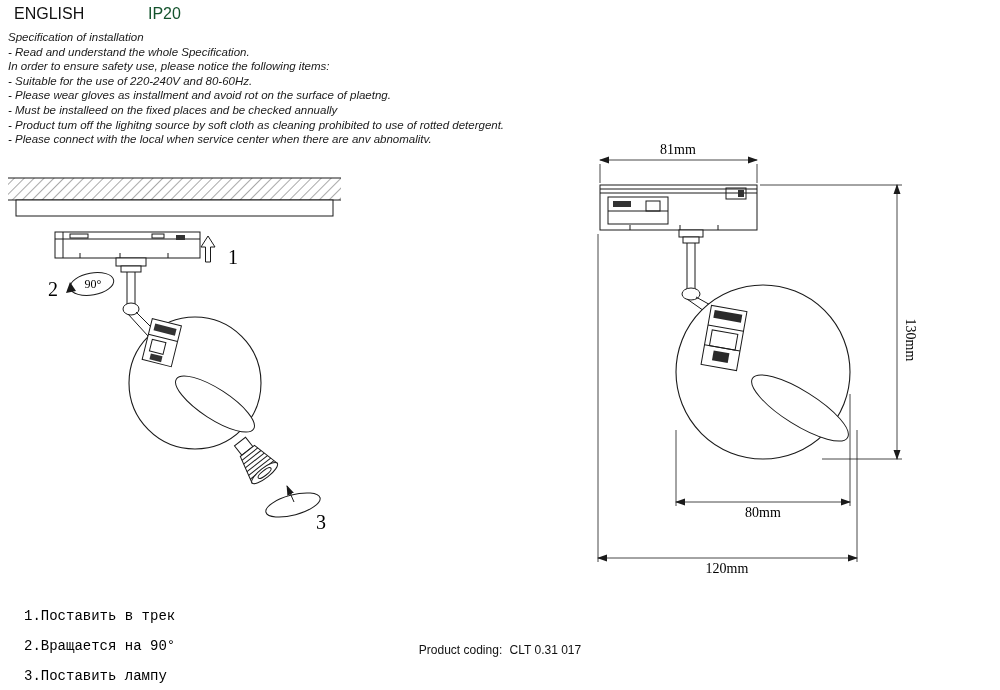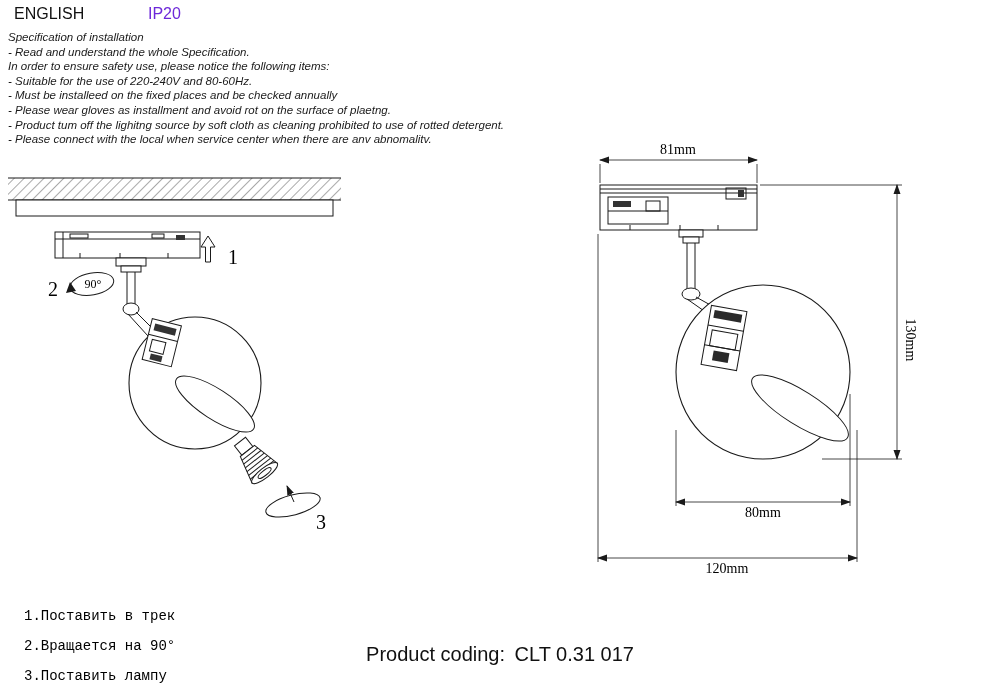--- a/index.html
+++ b/index.html
@@ -1,26 +1,26 @@
 <!DOCTYPE html>
 <html><head>
 <meta charset="utf-8">
 <style>
   html,body{margin:0;padding:0;background:#fff;}
   .page{
     position:relative;width:1000px;height:690px;background:#ffffff;
     font-family:"Liberation Sans","DejaVu Sans",sans-serif;color:#111;overflow:hidden;
   }
   .hdr-lang{position:absolute;left:14px;top:5px;font-size:16px;color:#111;}
-  .hdr-ip{position:absolute;left:148px;top:5px;font-size:16px;color:#6d28d9;}
+  .hdr-ip{position:absolute;left:148px;top:5px;font-size:16px;color:#14532d;}
   .spec{position:absolute;left:8px;top:30px;width:560px;}
   .spec-line{font-size:11.5px;line-height:14.6px;color:#1a1a1a;white-space:nowrap;font-style:italic;}
   .steps{position:absolute;left:24px;top:601px;}
   .step-ru{font-size:14px;line-height:30px;height:30px;color:#000;white-space:nowrap;font-family:Liberation Mono, monospace;}
-  .product{position:absolute;left:0;top:643px;width:1000px;text-align:center;font-size:20px;color:#111;}
+  .product{position:absolute;left:0;top:643px;width:1000px;text-align:center;font-size:12px;color:#111;}
   .product span{margin:0 2px;}
   .svg-install{position:absolute;left:0;top:172px;}
   .svg-dim{position:absolute;left:560px;top:130px;}
   svg{display:block;}
   svg text{fill:#000;}
   .dim-text{font-family:"Liberation Serif","DejaVu Serif",serif;font-size:14px;}
   .step-num{font-family:"Liberation Serif","DejaVu Serif",serif;font-size:20px;}
   .angle-text{font-family:"Liberation Serif","DejaVu Serif",serif;font-size:12px;}
   .line-art{stroke:#1a1a1a;stroke-width:1;fill:none;}
   .dim-line{stroke:#1a1a1a;stroke-width:0.8;fill:none;}
@@ -31,22 +31,22 @@
 <div class="page">
 
   <div class="hdr-lang">ENGLISH</div>
   <div class="hdr-ip">IP20</div>
 
   <div class="spec">
     <div class="spec-line">Specification of installation</div>
     <div class="spec-line">- Read and understand the whole Specification.</div>
     <div class="spec-line">In order to ensure safety use, please notice the following items:</div>
     <div class="spec-line">- Suitable for the use of 220-240V and 80-60Hz.</div>
+    <div class="spec-line">- Please wear gloves as installment and avoid rot on the surface of plaetng.</div>
     <div class="spec-line">- Must be installeed on the fixed places and be checked annually</div>
-    <div class="spec-line">- Please wear gloves as installment and avoid rot on the surface of plaetng.</div>
     <div class="spec-line">- Product tum off the lighitng source by soft cloth as cleaning prohibited to use of rotted detergent.</div>
     <div class="spec-line">- Please connect with the local when service center when there are anv abnomalitv.</div>
   </div>
 
   <svg class="svg-install" width="360" height="400" viewBox="0 0 360 400" xmlns="http://www.w3.org/2000/svg">
     <defs>
       <pattern id="hatch1" patternUnits="userSpaceOnUse" width="7" height="7" patternTransform="rotate(45)">
         <line x1="0" y1="0" x2="0" y2="7" stroke="#555" stroke-width="1"></line>
       </pattern>
       <marker id="arrE1" markerWidth="11" markerHeight="9" refX="9" refY="4.5" orient="auto" markerUnits="userSpaceOnUse">

